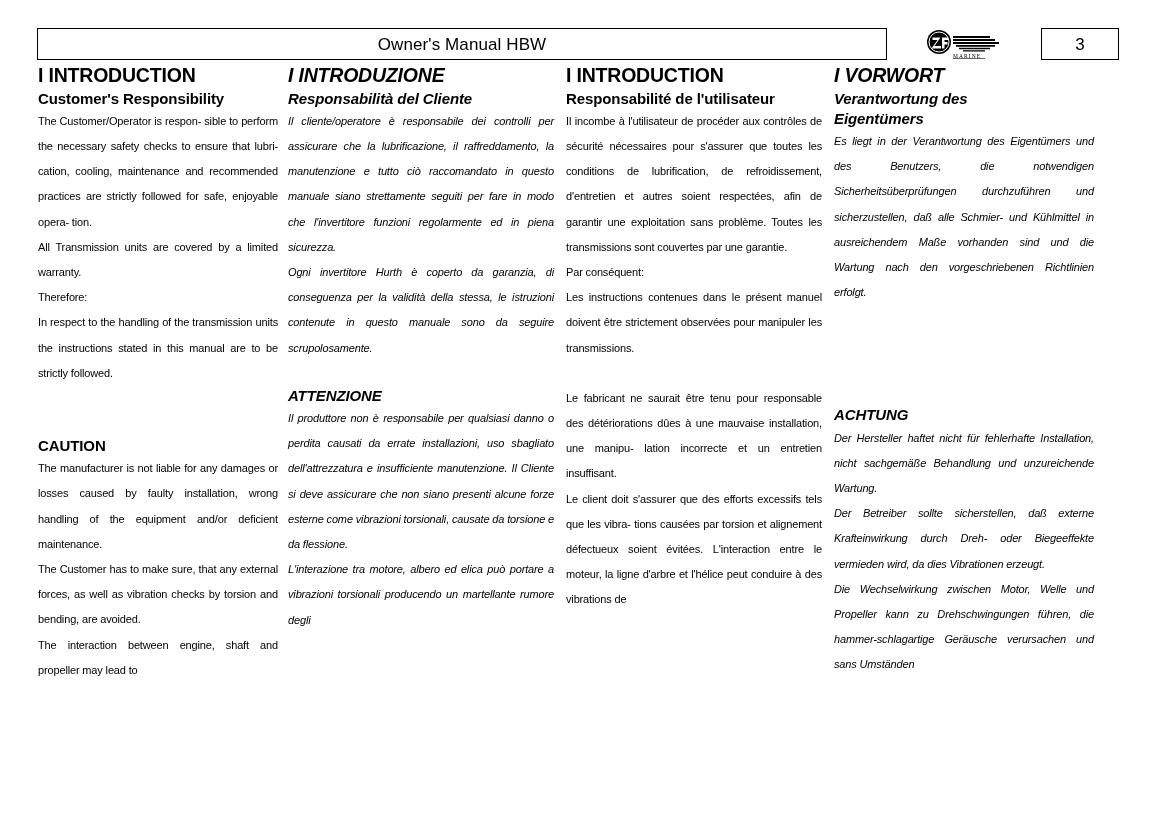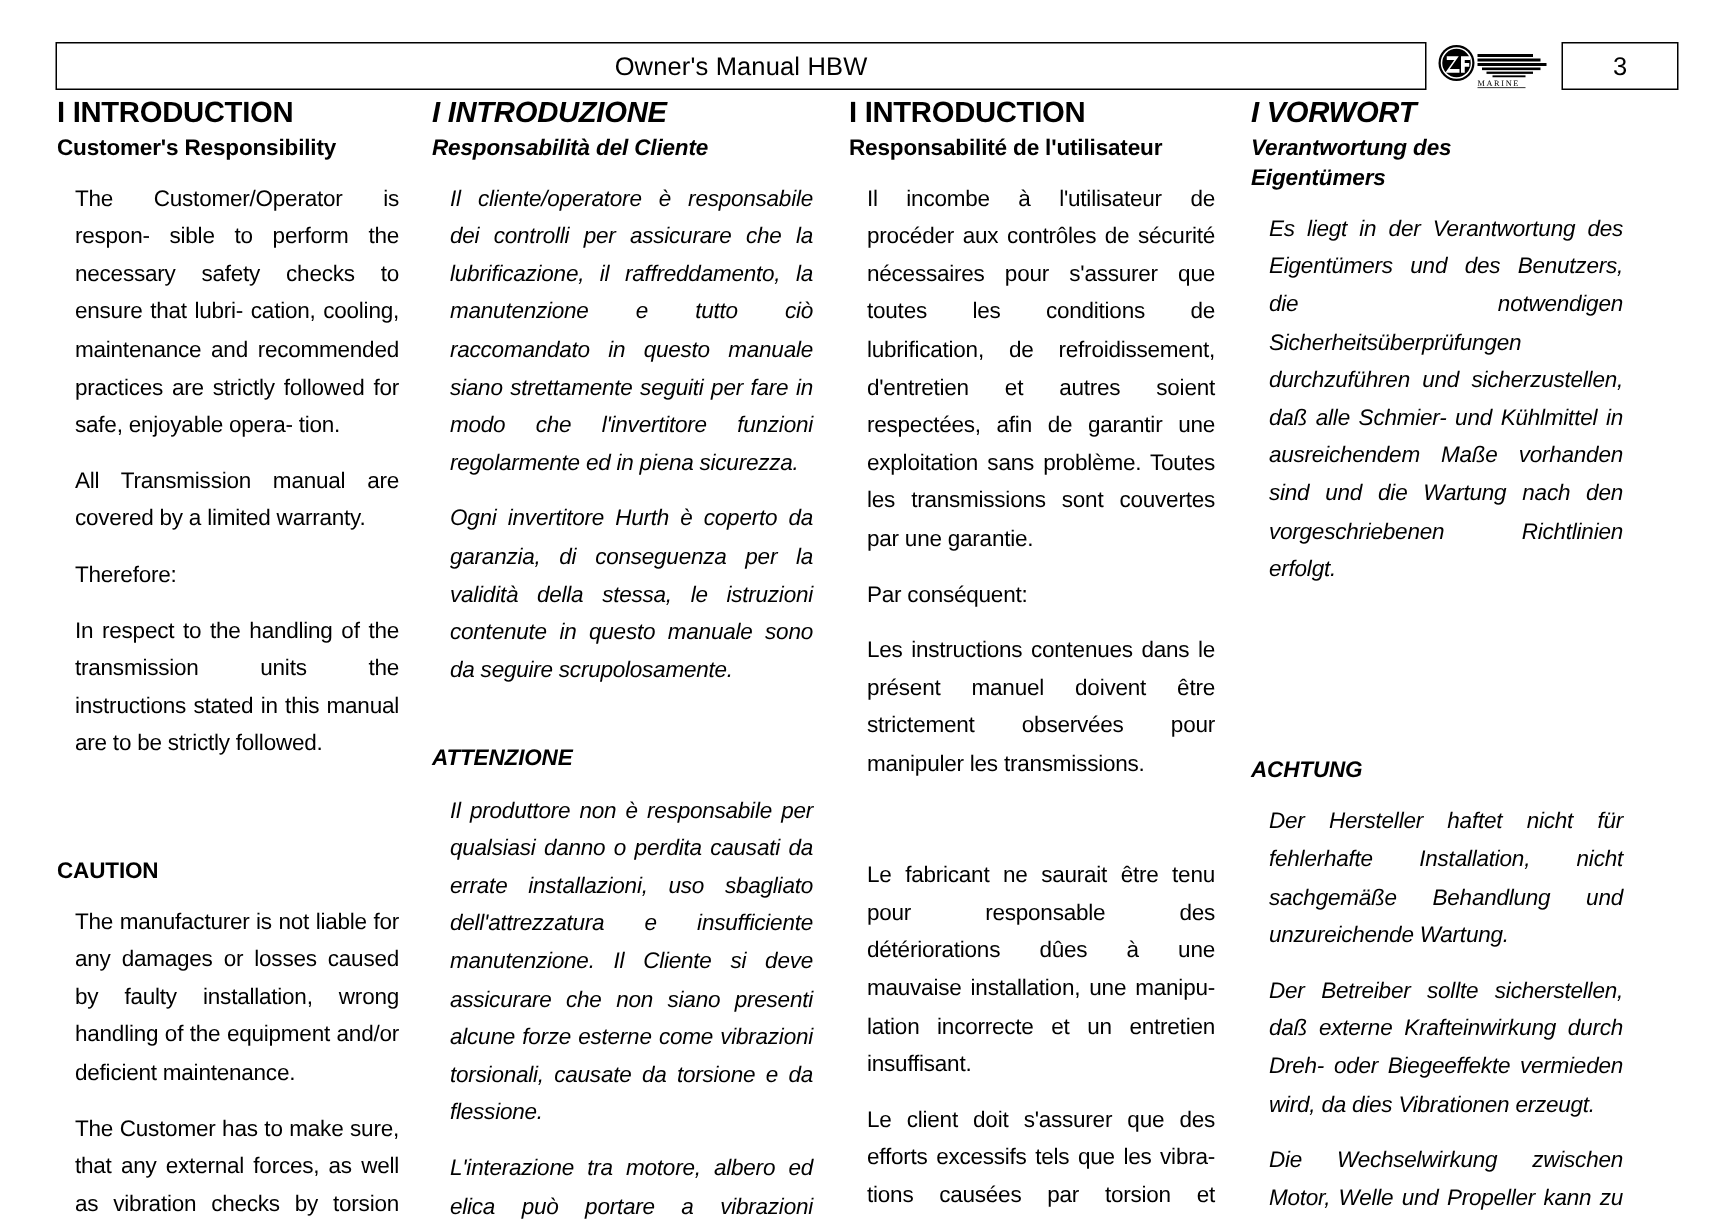--- a/index.html
+++ b/index.html
@@ -24,20 +24,21 @@
 
   
   .header {
     position: absolute;
     left: 37px;
     top: 28px;
     width: 1082px;
     height: 32px;
     display: flex;
     align-items: stretch;
+    gap: 32px;
   }
   .header-title-box {
     flex: 1 1 auto;
     border: 1.5px solid #000;
     display: flex;
     align-items: center;
     justify-content: center;
     box-sizing: border-box;
     background: #fff;
   }
@@ -103,23 +104,23 @@
     letter-spacing: -0.1px;
   }
   .h3 {
     font-size: 15px;
     font-weight: bold;
     line-height: 1.28;
     margin: 0 0 1px 0;
     letter-spacing: -0.1px;
   }
   .body-p {
-    font-size: 15px;
+    font-size: 11px;
     line-height: 25.2px;
-    margin: 12px;
+    margin: 0;
     text-align: justify;
     text-justify: inter-word;
     letter-spacing: -0.15px;
     hyphens: manual;
   }
   .italic .h1,
   .italic .h2,
   .italic .h3,
   .italic .body-p { font-style: italic; }
 
@@ -166,21 +167,21 @@
     </div>
   </div>
 
   <div class="columns">
 
     <div class="col col-en">
       <div class="h1">I INTRODUCTION</div>
       <div class="h2">Customer's Responsibility</div>
 
       <p class="body-p">The Customer/Operator is respon- sible to perform the necessary safety checks to ensure that lubri- cation, cooling, maintenance and recommended practices are strictly followed for safe, enjoyable opera- tion.</p>
-      <p class="body-p">All Transmission manual are covered by a limited warranty.</p>
+      <p class="body-p">All Transmission units are covered by a limited warranty.</p>
       <p class="body-p">Therefore:</p>
       <p class="body-p">In respect to the handling of the transmission units the instructions stated in this manual are to be strictly followed.</p>
 
       <div class="spacer-gap"></div>
 
       <div class="h3">CAUTION</div>
       <p class="body-p">The manufacturer is not liable for any damages or losses caused by faulty installation, wrong handling of the equipment and/or deficient maintenance.</p>
       <p class="body-p">The Customer has to make sure, that any external forces, as well as vibration checks by torsion and bending, are avoided.</p>
       <p class="body-p">The interaction between engine, shaft and propeller may lead to</p>
     </div>

